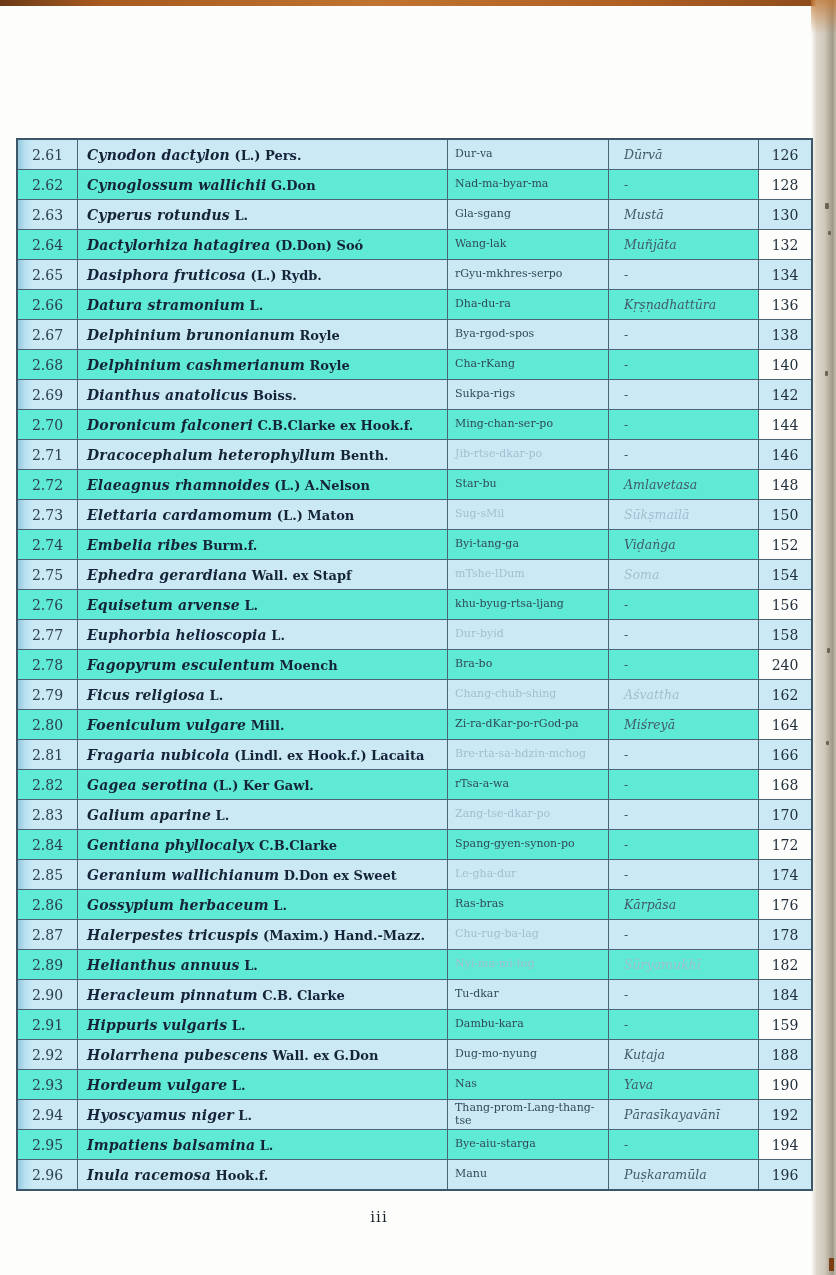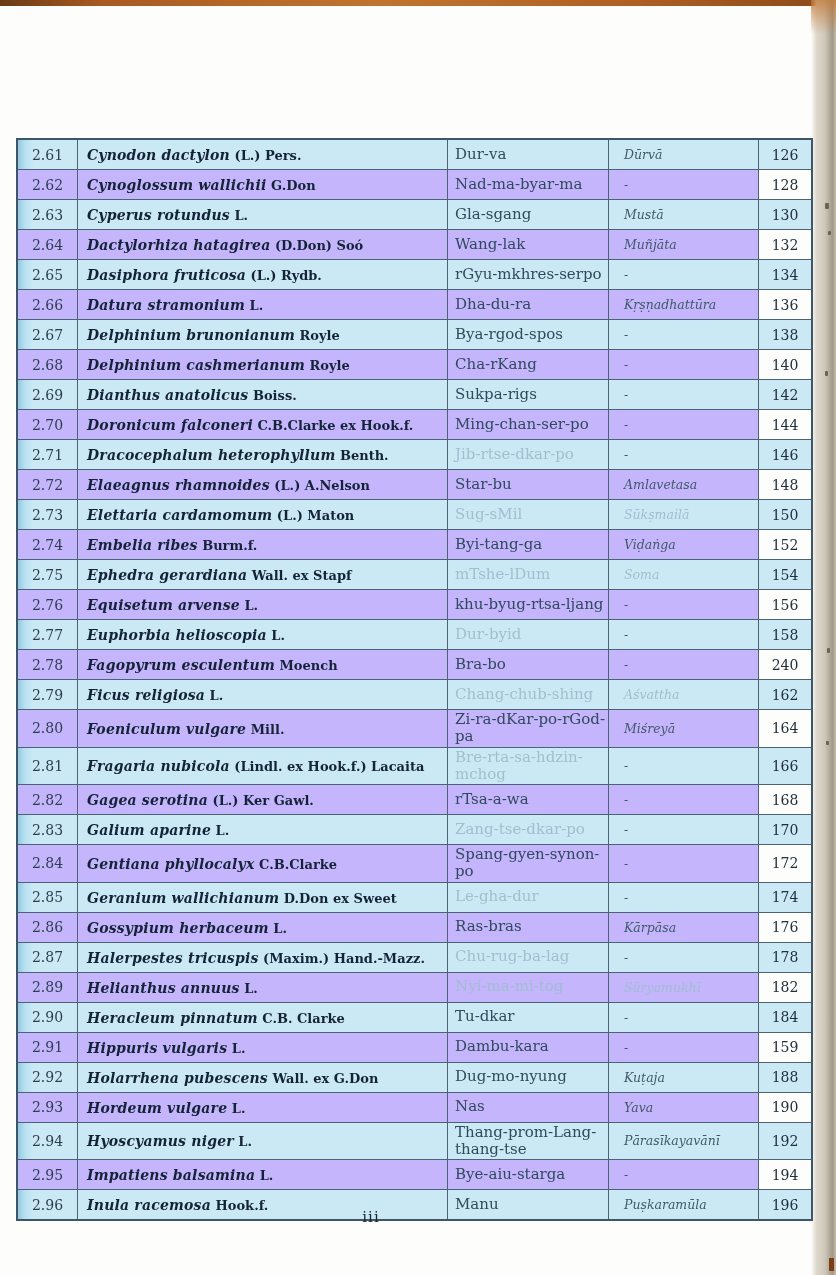--- a/index.html
+++ b/index.html
@@ -23,45 +23,45 @@
     content:"";position:absolute;top:0;left:0;right:0;height:34px;
     background:linear-gradient(180deg, rgba(193,116,47,.75), rgba(193,116,47,0));
   }
   .speck{position:absolute;background:#6b6354;border-radius:1px;}
   .corner-mark{position:absolute;right:2px;bottom:4px;width:5px;height:13px;background:#7a3d14;}
 
   
   table.plant-table{
     position:absolute;left:16px;top:138px;width:751px;
     border-collapse:collapse;table-layout:fixed;
-    background:#c4b5fd;
+    background:#5eead4;
   }
   .plant-table td{
     border:1px solid #4b6374;
     vertical-align:middle;
     height:27px;
     overflow:hidden;
   }
   .plant-table{border:2px solid #3d5668;}
   .plant-table tr:nth-child(odd) td{background:#cbe9f5;}
   .plant-table tr:nth-child(odd) td.num{
     background:linear-gradient(90deg,#93c9e0 0px,#b9e0f0 7px,#cbe9f5 16px);
   }
   td.num{width:57px;text-align:center;font-size:14px;color:#2c3e50;}
   td.bot{width:359px;padding-left:9px;color:#152338;}
   td.bot .binomial{font-style:italic;font-weight:bold;font-size:14px;letter-spacing:.2px;}
   td.bot .auth{font-style:normal;font-weight:bold;font-size:13px;}
-  td.tib{width:152px;padding-left:7px;font-size:15px;color:#31495c;line-height:1.15;}
+  td.tib{width:152px;padding-left:7px;font-size:11px;color:#31495c;line-height:1.15;}
   td.san{width:133px;padding-left:15px;font-size:12.5px;font-style:italic;color:#43596a;}
   td.page{width:50px;text-align:center;font-size:14px;color:#22303c;}
   .faded{color:#a0becf !important;}
 
   .footer{
     position:absolute;left:0;top:1208px;width:742px;
-    text-align:center;font-size:15px;color:#1d2630;letter-spacing:1px;
+    text-align:center;font-size:15px;color:#1d2630;letter-spacing:1px;padding-left:8px;
   }
 </style>
 </head>
 <body>
 
 <div class="page">
 
   <div class="top-strip"></div>
   <div class="right-strip"></div>
 

